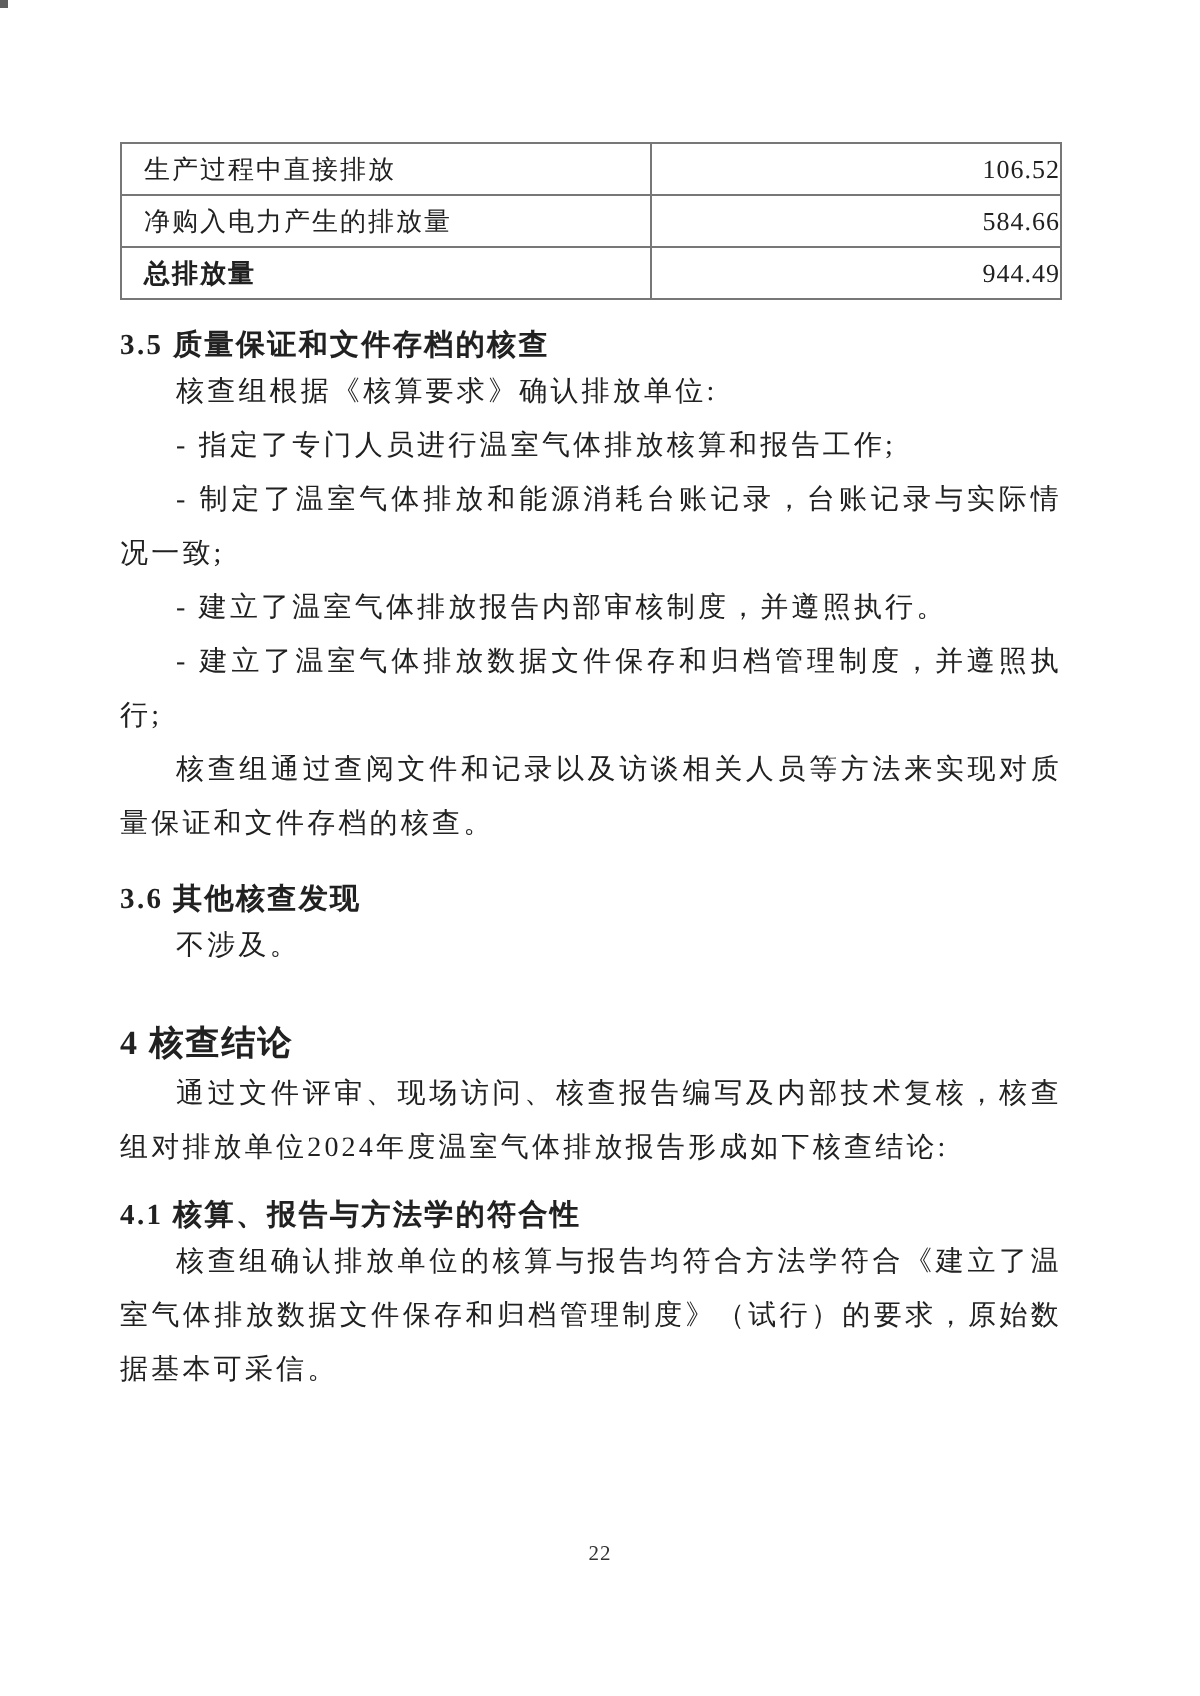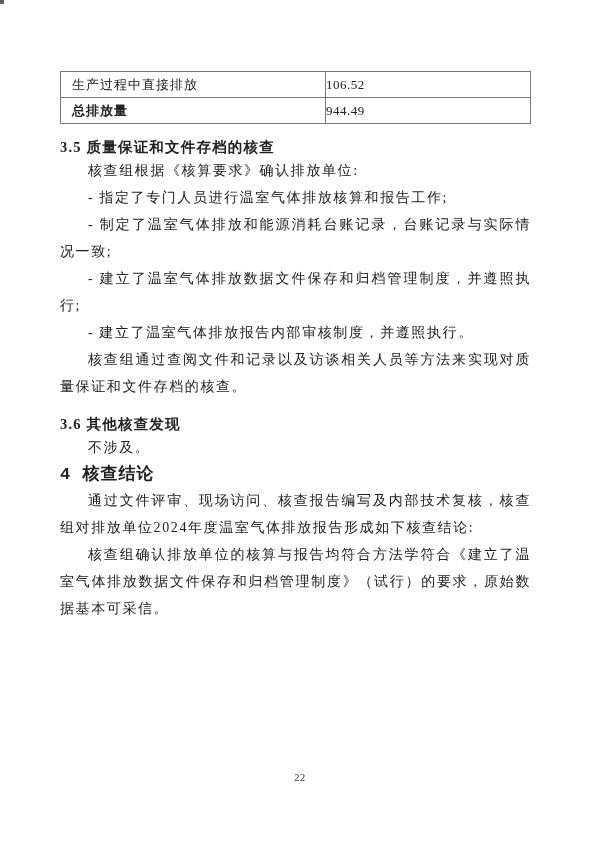--- a/index.html
+++ b/index.html
@@ -34,45 +34,45 @@
     letter-spacing: 1px;
     padding: 0;
     vertical-align: middle;
   }
   table.emis td.lbl {
     width: 253px;
     padding-left: 11px;
     text-align: left;
   }
   table.emis td.val {
-    text-align: left;
+    text-align: right;
     letter-spacing: 0.5px;
   }
   table.emis tr.total td.lbl { font-weight: bold; }
   p.body {
     font-size: 14px;
     line-height: 27px;
     letter-spacing: 1.6px;
     text-align: justify;
     margin: 0;
     text-indent: 2em;
   }
   .h-sub {
     font-size: 14.5px;
     font-weight: bold;
     letter-spacing: 1.2px;
     margin: 13px 0 0 0;
     line-height: 20px;
   }
   .h-major {
-    font-family: Liberation Mono, monospace;
+    font-family: Liberation Serif, serif;
     font-size: 17px;
     font-weight: bold;
     letter-spacing: 1px;
-    margin: 2px 0 0 0;
+    margin: 23px 0 0 0;
     line-height: 24px;
   }
   .mt8  { margin-top: 8px; }
   .mt9  { margin-top: 9px; }
   .mt14 { margin-top: 14px; }
   .mt10 { margin-top: 10px; }
   .page-number {
     position: absolute;
     top: 772px;
     left: 0;
@@ -89,45 +89,50 @@
 <div class="corner-artifact"></div>
 
 <div class="page">
 
   <table class="emis">
     <tbody>
       <tr>
         <td class="lbl">生产过程中直接排放</td>
         <td class="val">106.52</td>
       </tr>
+      <tr>
+        <td class="lbl">净购入电力产生的排放量</td>
+        <td class="val">584.66</td>
+      </tr>
       <tr class="total">
         <td class="lbl">总排放量</td>
         <td class="val">944.49</td>
       </tr>
     </tbody>
   </table>
 
 
   <div class="h-sub">3.5 质量保证和文件存档的核查</div>
 
   <p class="body mt8">核查组根据《核算要求》确认排放单位:</p>
 
   <p class="body">- 指定了专门人员进行温室气体排放核算和报告工作;</p>
   <p class="body">- 制定了温室气体排放和能源消耗台账记录，台账记录与实际情况一致;</p>
+  <p class="body">- 建立了温室气体排放报告内部审核制度，并遵照执行。</p>
   <p class="body">- 建立了温室气体排放数据文件保存和归档管理制度，并遵照执行;</p>
-  <p class="body">- 建立了温室气体排放报告内部审核制度，并遵照执行。</p>
 
   <p class="body">核查组通过查阅文件和记录以及访谈相关人员等方法来实现对质量保证和文件存档的核查。</p>
 
   <div class="h-sub mt14">3.6 其他核查发现</div>
 
   <p class="body mt9">不涉及。</p>
 
   <div class="h-major">4 核查结论</div>
 
   <p class="body mt9">通过文件评审、现场访问、核查报告编写及内部技术复核，核查组对排放单位2024年度温室气体排放报告形成如下核查结论:</p>
 
+  <div class="h-sub mt10">4.1 核算、报告与方法学的符合性</div>
 
   <p class="body mt9">核查组确认排放单位的核算与报告均符合方法学符合《建立了温室气体排放数据文件保存和归档管理制度》（试行）的要求，原始数据基本可采信。</p>
 
 </div>
 
 <div class="page-number">22</div>
 
 </body></html>

